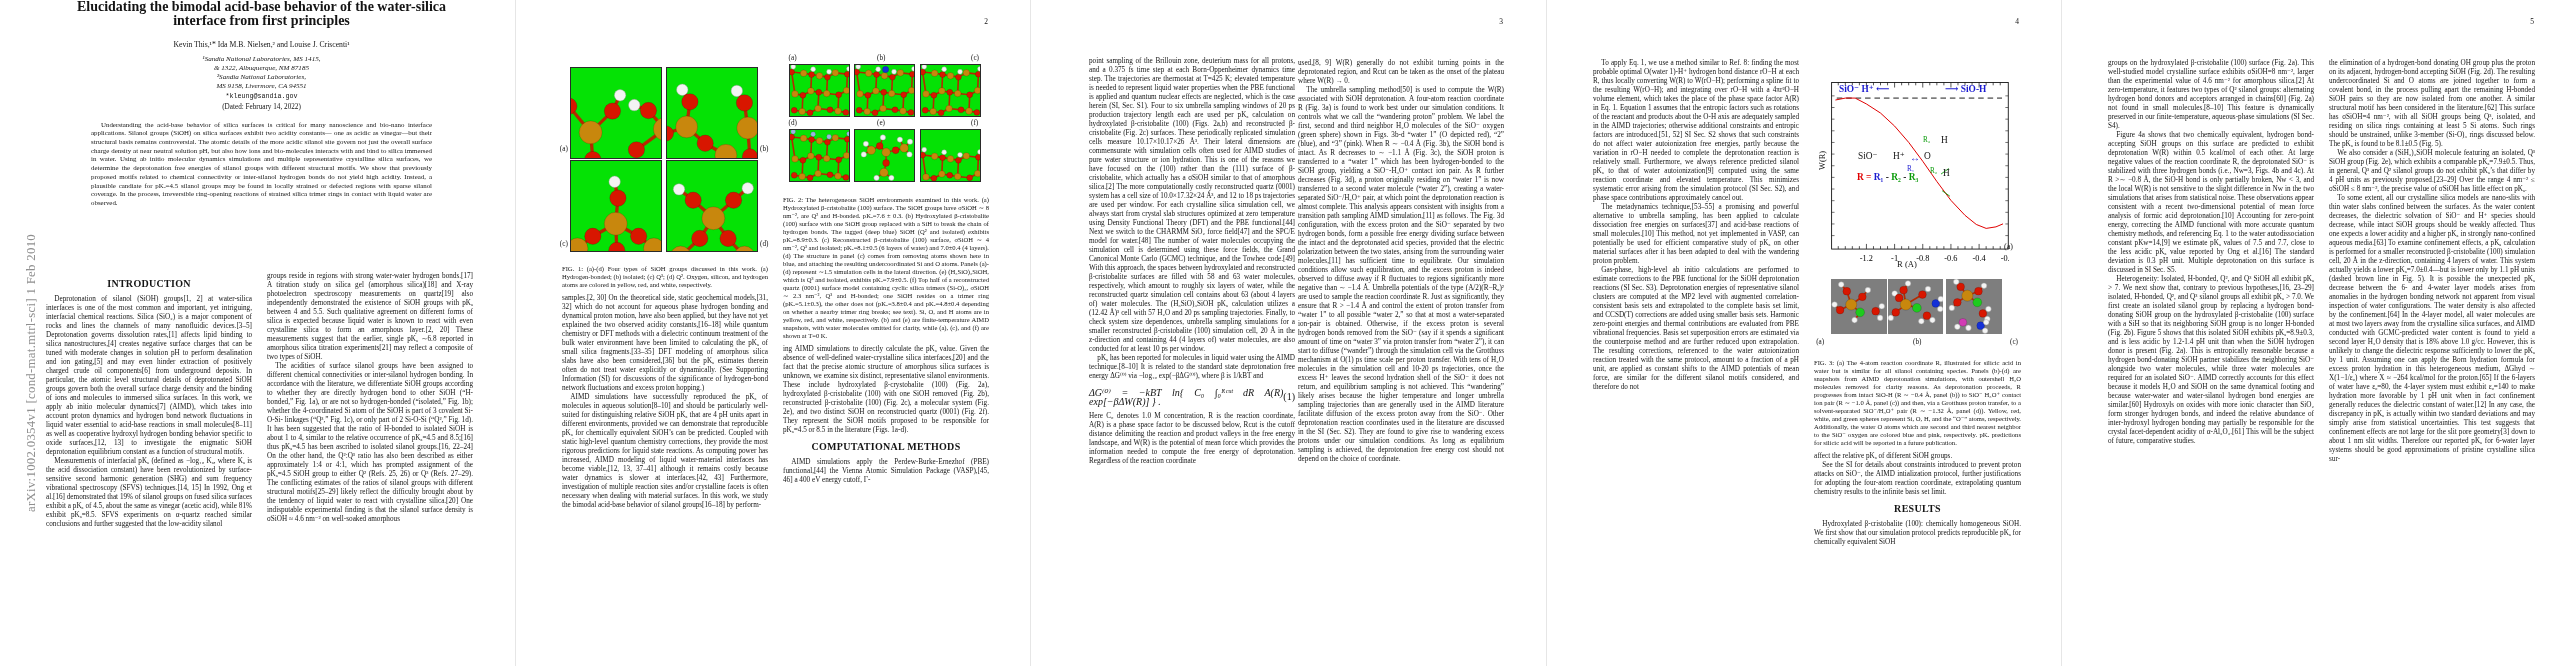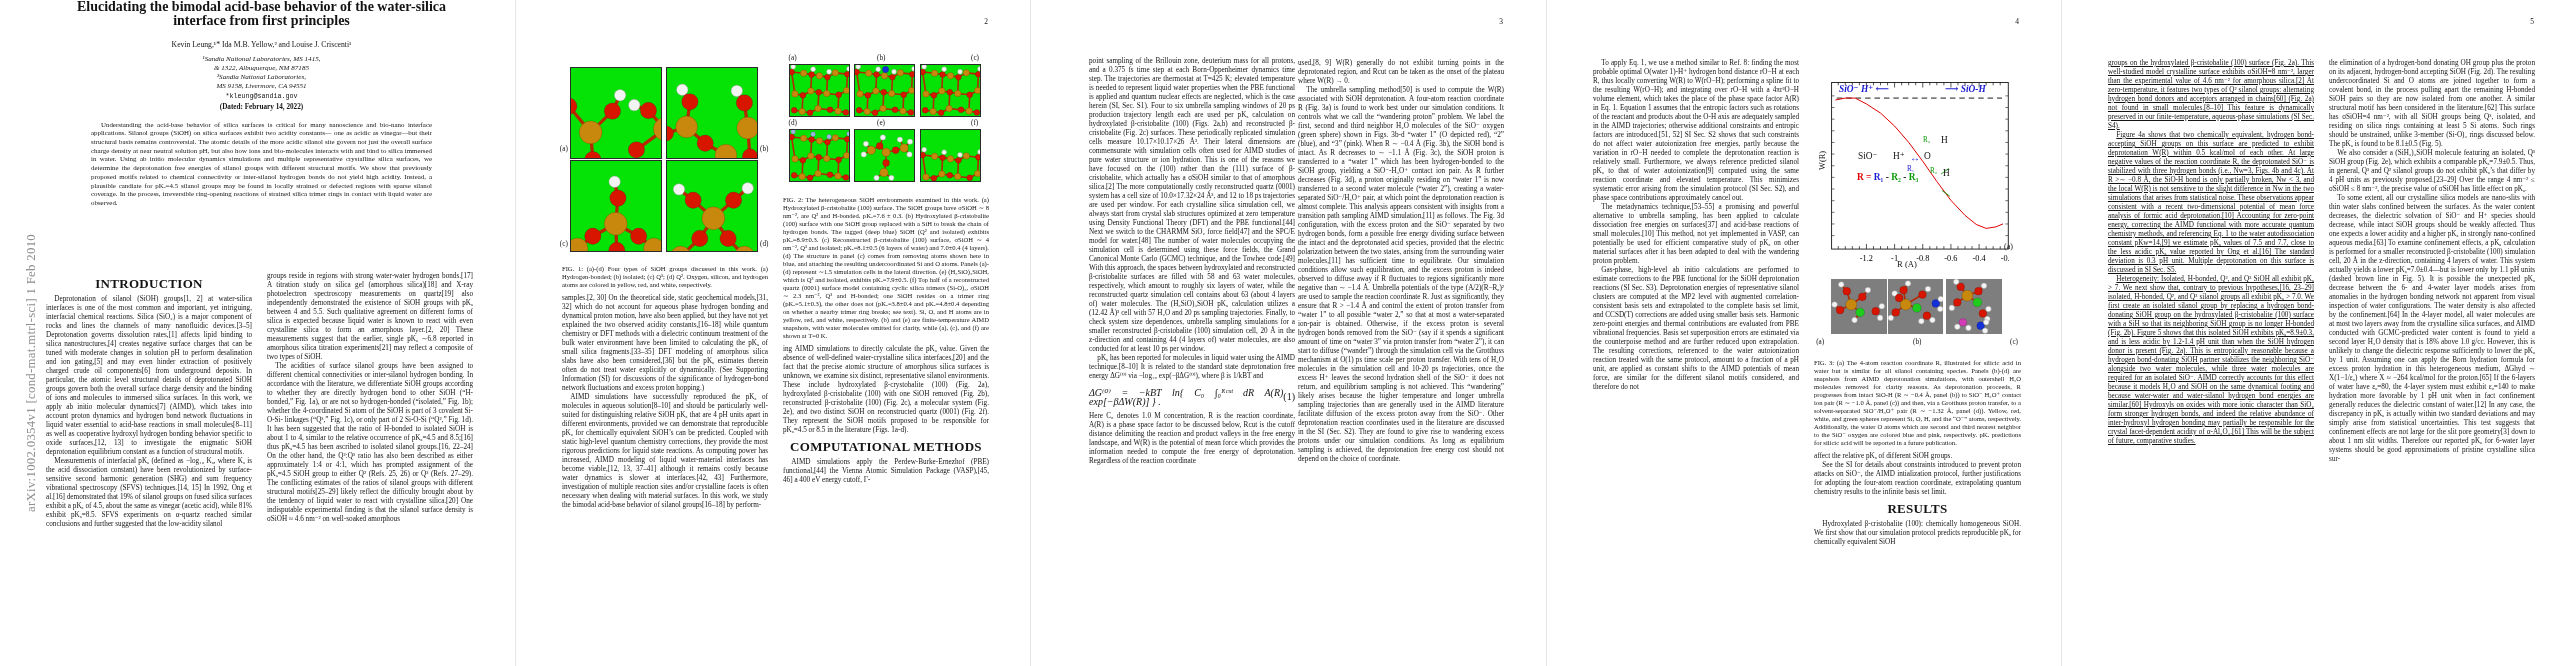--- a/index.html
+++ b/index.html
@@ -9,57 +9,57 @@
   .page + .page{border-left:0.6px solid #e6e6e6;}
   .pgnum{position:absolute;top:16.7px;right:43px;font-size:7.5px;}
   
   .arxiv{position:absolute;left:31px;top:373px;transform:translate(-50%,-50%) rotate(-90deg);white-space:nowrap;font-size:12.8px;color:#8f8f8f;letter-spacing:0.3px;}
   .p1head{position:absolute;left:47px;right:39px;top:0;text-align:center;}
   .title{font-size:14px;font-weight:bold;line-height:13.6px;margin:0 22px;}
   .authors{margin-top:13.3px;font-size:7.7px;}
   .affil{font-style:italic;font-size:7.1px;line-height:8.7px;}
   .affil.first{margin-top:6px;}
   .email{font-family:"Liberation Mono","DejaVu Sans Mono",monospace;font-size:6.7px;margin-top:1.7px;}
-  .dated{font-size:7.2px;margin-top:3.3px;font-weight:bold;}
+  .dated{font-size:7.2px;margin-top:3.3px;}
   .abstract{margin:9.4px auto 0;width:341px;text-align:justify;font-size:6.9px;line-height:8.7px;text-indent:10px;}
   
   .col{position:absolute;width:206px;font-size:7.2px;line-height:9px;text-align:justify;}
   .para{margin:0;text-indent:8.3px;}
   .noind{text-indent:0;}
-  .sechead{text-align:center;font-weight:bold;font-size:13px;letter-spacing:0.3px;margin:6.7px 0 7.2px;}
+  .sechead{text-align:center;font-weight:bold;font-size:10px;letter-spacing:0.3px;margin:6.7px 0 7.2px;}
   .eqrow{display:flex;justify-content:space-between;align-items:center;margin:6.7px 0 6.7px;font-size:10px;}
   .eqbody{font-style:italic;}
   .eqtag{font-style:normal;}
   .figcap{font-size:6.6px;line-height:8px;text-align:justify;margin:6.7px 0 5.6px;}
   
   .figwrap{position:relative;}
   .gp{position:absolute;background:#05e205;border:0.6px solid #2a2a2a;box-sizing:border-box;}
   .gr{position:absolute;background:#7e7e7e;border:none;box-sizing:border-box;}
   .gp svg,.gr svg{position:absolute;left:0;top:0;width:100%;height:100%;}
   .plab{position:absolute;font-size:7.2px;}
   
   .plotwrap{position:relative;height:219px;}
   .plotsvg{position:absolute;left:16.7px;top:29px;}
   .ylab{position:absolute;left:-1.1px;top:103px;transform:rotate(-90deg);font-size:8.3px;}
   .xlab{position:absolute;left:83px;top:207px;font-size:8.6px;}
-  .pl-anno{position:absolute;font-weight:bold;color:#1b1bd0;font-size:9.4px;font-style:italic;}
+  .pl-anno{position:absolute;font-weight:bold;color:#1b1bd0;font-size:9.4px;}
   .inset{position:absolute;font-size:9px;}
   .blue{color:#1b1bd0;} .green{color:#089a08;} .red{color:#e00000;}
   .plot-a{position:absolute;font-size:8px;}
 </style>
 </head>
 <body>
 
 <div class="sheet">
 
   <div class="page" style="left:0">
     <div class="arxiv">arXiv:1002.0354v1  [cond-mat.mtrl-sci]  1 Feb 2010</div>
     <div class="p1head">
       <div class="title">Elucidating the bimodal acid-base behavior of the water-silica interface from first principles</div>
-      <div class="authors">Kevin Leung,¹* Ida M.B. Yellow,² and Louise J. Criscenti¹</div>
+      <div class="authors">Kevin This,¹* Ida M.B. Nielsen,² and Louise J. Criscenti¹</div>
       <div class="affil first">¹Sandia National Laboratories, MS 1415,</div>
       <div class="affil">&amp; 1322, Albuquerque, NM 87185</div>
       <div class="affil">²Sandia National Laboratories,</div>
       <div class="affil">MS 9158, Livermore, CA 94551</div>
       <div class="email">*kleung@sandia.gov</div>
       <div class="dated">(Dated: February 14, 2022)</div>
       <div class="abstract">Understanding the acid-base behavior of silica surfaces is critical for many nanoscience and bio-nano interface applications. Silanol groups (SiOH) on silica surfaces exhibit two acidity constants— one as acidic as vinegar—but their structural basis remains controversial. The atomic details of the more acidic silanol site govern not just the overall surface charge density at near neutral solution pH, but also how ions and bio-molecules interacts with and bind to silica immersed in water. Using ab initio molecular dynamics simulations and multiple representative crystalline silica surfaces, we determine the deprotonation free energies of silanol groups with different structural motifs. We show that previously proposed motifs related to chemical connectivity or inter-silanol hydrogen bonds do not yield high acidity. Instead, a plausible candiate for pKₐ=4.5 silanol groups may be found in locally strained or defected regions with sparse silanol coverage. In the process, irreversible ring-opening reactions of strained silica trimer rings in contact with liquid water are observed.</div>
     </div>
     <div class="col" style="left:46px;top:272px;">
         <div class="sechead">INTRODUCTION</div>
@@ -698,21 +698,21 @@
           <p class="para noind">affect the relative pKₐ of different SiOH groups.</p>
           <p class="para">See the SI for details about constraints introduced to prevent proton attacks on SiO⁻, the AIMD intialization protocol, further justifications for adopting the four-atom reaction coordinate, extrapolating quantum chemistry results to the infinite basis set limit.</p>
           <div class="sechead">RESULTS</div>
           <p class="para">Hydroxylated β-cristobalite (100): chemically homogeneous SiOH. We first show that our simulation protocol predicts reproducible pKₐ for chemically equivalent SiOH</p>
         </div>
     </div>
   </div>
 
   <div class="page" style="left:2061px">
     <div class="pgnum">5</div>
-    <div class="col" style="left:46px;top:59px;text-decoration:underline;">
+    <div class="col" style="left:46px;top:59px;">
         <p class="para noind">groups on the hydroxylated β-cristobalite (100) surface (Fig. 2a). This well-studied model crystalline surface exhibits σSiOH=8 nm⁻², larger than the experimental value of 4.6 nm⁻² for amorphous silica.[2] At zero-temperature, it features two types of Q² silanol groups: alternating hydrogen bond donors and acceptors arranged in chains[60] (Fig. 2a) not found in small molecules.[8–10] This feature is dynamically preserved in our finite-temperature, aqueous-phase simulations (SI Sec. S4).</p>
         <p class="para">Figure 4a shows that two chemically equivalent, hydrogen bond-accepting SiOH groups on this surface are predicted to exhibit deprotonation W(R) within 0.5 kcal/mol of each other. At large negative values of the reaction coordinate R, the deprotonated SiO⁻ is stabilized with three hydrogen bonds (i.e., Nw=3, Figs. 4b and 4c). At R &gt;∼ −0.8 Å, the SiO-H bond is only partially broken, Nw &lt; 3, and the local W(R) is not sensitive to the slight difference in Nw in the two simulations that arises from statistical noise. These observations appear consistent with a recent two-dimensional potential of mean force analysis of formic acid deprotonation.[10] Accounting for zero-point energy, correcting the AIMD functional with more accurate quantum chemistry methods, and referencing Eq. 1 to the water autodissociation constant pKw=14,[9] we estimate pKₐ values of 7.5 and 7.7, close to the less acidic pKₐ value reported by Ong et al.[16] The standard deviation is 0.3 pH unit. Multiple deprotonation on this surface is discussed in SI Sec. S5.</p>
         <p class="para">Heterogeneity: Isolated, H-bonded, Q², and Q³ SiOH all exhibit pKₐ &gt; 7. We next show that, contrary to previous hypotheses,[16, 23–29] isolated, H-bonded, Q², and Q³ silanol groups all exhibit pKₐ &gt; 7.0. We first create an isolated silanol group by replacing a hydrogen bond-donating SiOH group on the hydroxylated β-cristobalite (100) surface with a SiH so that its neighboring SiOH group is no longer H-bonded (Fig. 2b). Figure 5 shows that this isolated SiOH exhibits pKₐ=8.9±0.3, and is less acidic by 1.2-1.4 pH unit than when the SiOH hydrogen donor is present (Fig. 2a). This is entropically reasonable because a hydrogen bond-donating SiOH partner stabilizes the neighboring SiO⁻ alongside two water molecules, while three water molecules are required for an isolated SiO⁻. AIMD correctly accounts for this effect because it models H₂O and SiOH on the same dynamical footing and because water-water and water-silanol hydrogen bond energies are similar.[60] Hydroxyls on oxides with more ionic character than SiO₂ form stronger hydrogen bonds, and indeed the relative abundance of inter-hydroxyl hydrogen bonding may partially be responsible for the crystal facet-dependent acidity of α-Al₂O₃.[61] This will be the subject of future, comparative studies.</p>
       </div>
     <div class="col" style="left:267px;top:59px;width:206px;">
         <p class="para noind">the elimination of a hydrogen-bond donating OH group plus the proton on its adjacent, hydrogen-bond accepting SiOH (Fig. 2d). The resulting undercoordinated Si and O atoms are joined together to form a covalent bond, in the process pulling apart the remaining H-bonded SiOH pairs so they are now isolated from one another. A similar structural motif has been considered in the literature.[62] This surface has σSiOH=4 nm⁻², with all SiOH groups being Q³, isolated, and residing on silica rings containing at least 5 Si atoms. Such rings should be unstrained, unlike 3-member (Si-O)₃ rings discussed below. The pKₐ is found to be 8.1±0.5 (Fig. 5).</p>
         <p class="para">We also consider a (SiH₃)₃SiOH molecule featuring an isolated, Q³ SiOH group (Fig. 2e), which exhibits a comparable pKₐ=7.9±0.5. Thus, in general, Q³ and Q² silanol groups do not exhibit pKₐ’s that differ by 4 pH units as previously proposed.[23–29] Over the range 4 nm⁻² ≤ σSiOH ≤ 8 nm⁻², the precise value of σSiOH has little effect on pKₐ.</p>
         <p class="para">To some extent, all our crystalline silica models are nano-slits with thin water slabs confined between the surfaces. As the water content decreases, the dielectric solvation of SiO⁻ and H⁺ species should decrease, while intact SiOH groups should be weakly affected. Thus one expects a lower acidity and a higher pKₐ in strongly nano-confined aqueous media.[63] To examine confinement effects, a pKₐ calculation is performed for a smaller reconstructed β-cristobalite (100) simulation cell, 20 Å in the z-direction, containing 4 layers of water. This system actually yields a lower pKₐ=7.0±0.4—but is lower only by 1.1 pH units (dashed brown line in Fig. 5). It is possible the unexpected pKₐ decrease between the 6- and 4-water layer models arises from anomalies in the hydrogen bonding network not apparent from visual inspection of water configurations. The water density is also affected by the confinement.[64] In the 4-layer model, all water molecules are at most two layers away from the crystalline silica surfaces, and AIMD conducted with GCMC-predicted water content is found to yield a second layer H₂O density that is 18% above 1.0 g/cc. However, this is unlikely to change the dielectric response sufficiently to lower the pKₐ by 1 unit. Assuming one can apply the Born hydration formula for excess proton hydration in this heterogeneous medium, ΔGhyd ∼ X(1−1/εₒ) where X ≈ −264 kcal/mol for the proton.[65] If the 6-layers of water have εₒ=80, the 4-layer system must exhibit εₒ=140 to make hydration more favorable by 1 pH unit when in fact confinement generally reduces the dielectric constant of water.[12] In any case, the discrepancy in pKₐ is actually within two standard deviations and may simply arise from statistical uncertainties. This test suggests that confinement effects are not large for the slit pore geometry[3] down to about 1 nm slit widths. Therefore our reported pKₐ for 6-water layer systems should be good approximations of pristine crystalline silica sur-</p>
       </div>
   </div>

